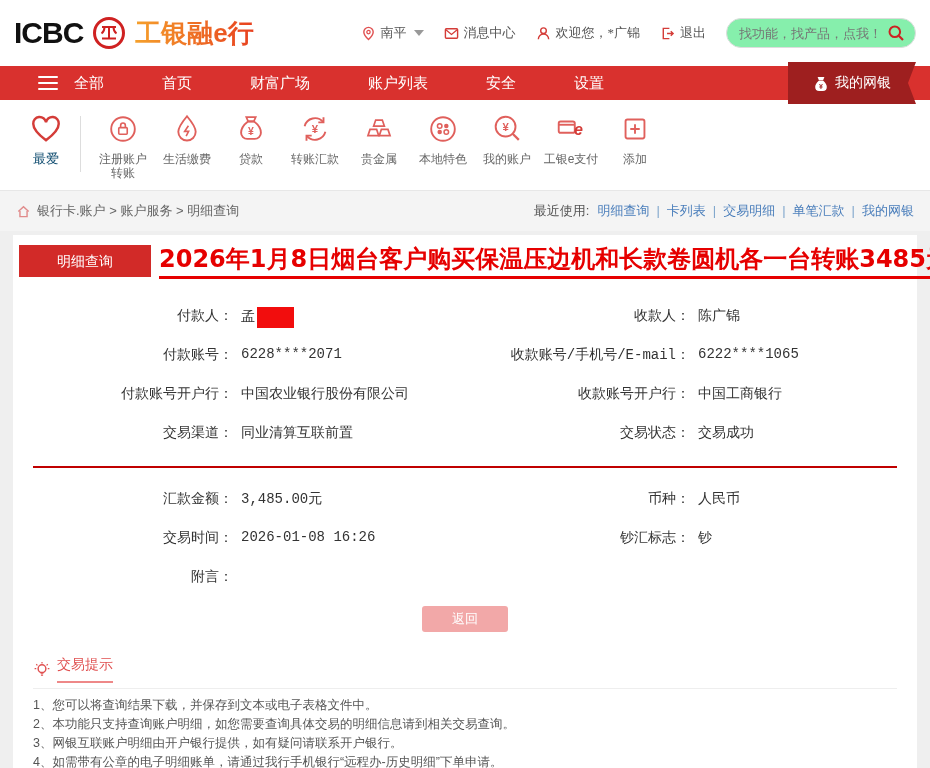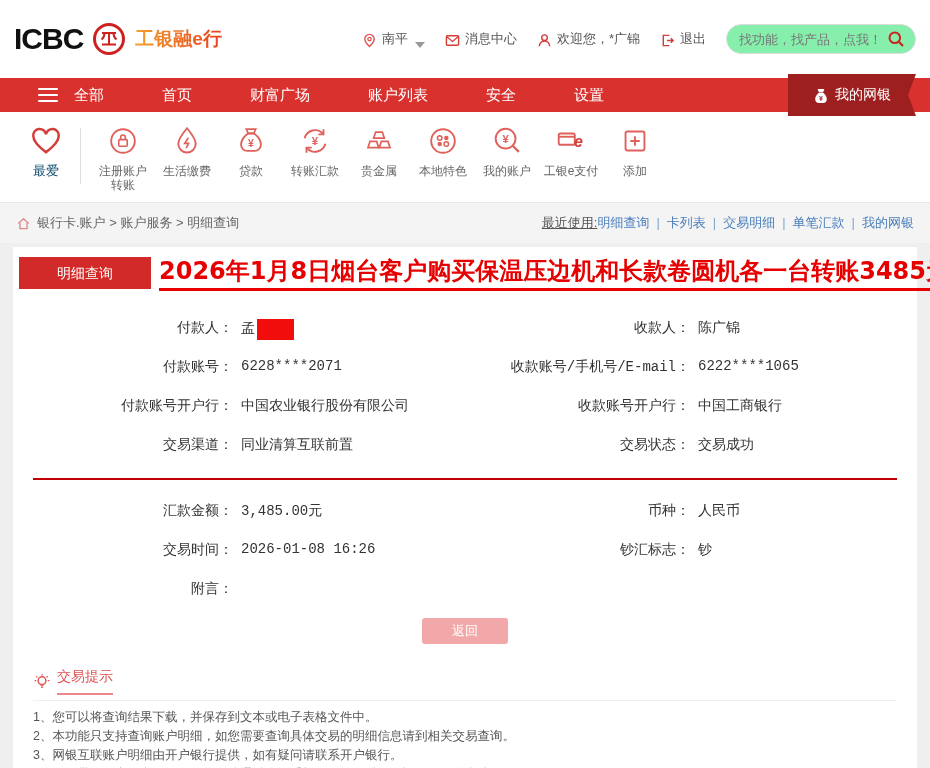--- a/index.html
+++ b/index.html
@@ -1,23 +1,23 @@
 <!DOCTYPE html>
 <html><head>
 <meta charset="utf-8">
 <style>
   html,body{margin:0;padding:0;width:930px;height:768px;overflow:hidden;
     background:#efefef;font-family:"Liberation Sans","DejaVu Sans",sans-serif;}
-  .topbar{height:78px;background:#fff;display:flex;align-items:center;padding:0 14px;box-sizing:border-box;}
+  .topbar{height:66px;background:#fff;display:flex;align-items:center;padding:0 14px;box-sizing:border-box;}
   .logo-wrap{display:flex;align-items:center;gap:8px;}
   .icbc-text{font-size:30px;font-weight:bold;color:#111;letter-spacing:-1px;}
-  .brand-cn{font-size:19px;font-weight:bold;background:linear-gradient(90deg,#f5a02b,#e8401f);
+  .brand-cn{font-size:26px;font-weight:bold;background:linear-gradient(90deg,#f5a02b,#e8401f);
     -webkit-background-clip:text;background-clip:text;-webkit-text-fill-color:transparent;color:#e8622d;}
   .top-right{margin-left:auto;display:flex;align-items:center;gap:20px;font-size:13px;color:#555;}
-  .top-item{display:flex;align-items:flex-end;gap:5px;cursor:pointer;white-space:nowrap;}
+  .top-item{display:flex;align-items:center;gap:5px;cursor:pointer;white-space:nowrap;font-family:Liberation Serif, serif;}
   .caret-down{width:0;height:0;border-left:5px solid transparent;border-right:5px solid transparent;border-top:6px solid #999;margin-left:2px;}
   .searchbox{display:flex;align-items:center;border:1px solid #ddd;border-radius:16px;height:30px;width:190px;padding:0 10px;background:#86efac;box-sizing:border-box;}
   .searchbox input{border:none;outline:none;flex:1;font-size:13px;color:#555;background:transparent;width:140px;font-family:inherit;}
   .navbar{height:34px;background:#d9312e;display:flex;align-items:center;padding-left:38px;position:relative;color:#fff;font-size:15px;}
   .hamburger{width:20px;margin-right:16px;cursor:pointer;}
   .hamburger div{height:2.5px;background:#fff;margin:3.5px 0;border-radius:1px;}
   .nav-item{margin-right:58px;cursor:pointer;white-space:nowrap;}
   .ribbon{position:absolute;right:14px;top:-4px;height:42px;width:128px;background:#9e1f1f;
     display:flex;align-items:center;justify-content:center;gap:6px;color:#fff;font-size:14px;cursor:pointer;
     clip-path:polygon(0 0,100% 0,calc(100% - 8px) 50%,100% 100%,0 100%);}
@@ -248,21 +248,21 @@
   <div class="crumb">
     <span>
       <svg width="15" height="15" viewBox="0 0 16 16">
           <path d="M2.5 8 L8 3 l5.5 5" fill="none" stroke="#e08a8a" stroke-width="1.5"></path>
           <path d="M4.2 7.5 V13.5 h7.6 V7.5" fill="none" stroke="#e08a8a" stroke-width="1.5"></path>
         </svg>
     </span>
     <span>银行卡.账户 &gt; 账户服务 &gt; 明细查询</span>
   </div>
   <div class="recent">
-    <span style="margin-right:0;text-decoration:underline;">最近使用:</span>
+    <span style="margin-right:8px;">最近使用:</span>
     <a class="recent-link">明细查询</a>
     <a class="recent-link">卡列表</a>
     <a class="recent-link">交易明细</a>
     <a class="recent-link">单笔汇款</a>
     <a class="recent-link">我的网银</a>
   </div>
 </div>
 
 <div class="panel">
   <div class="tabrow">

